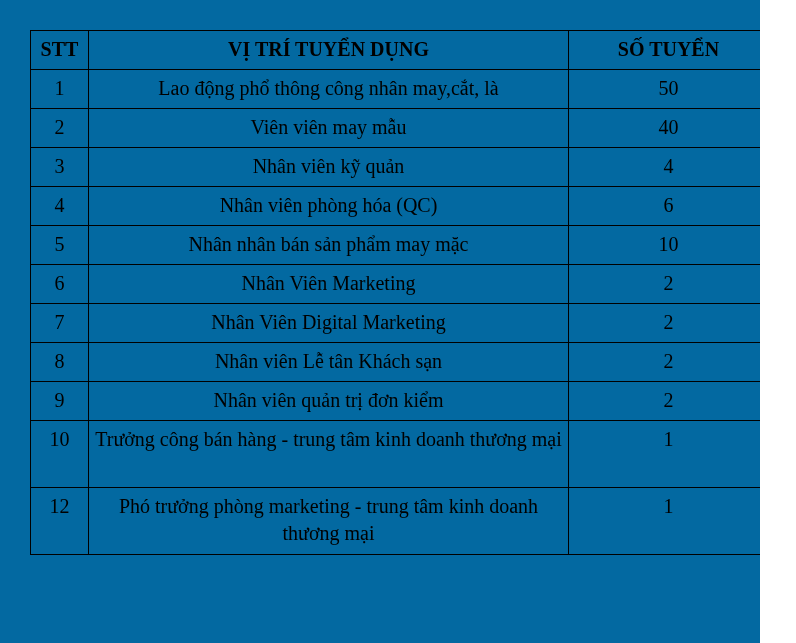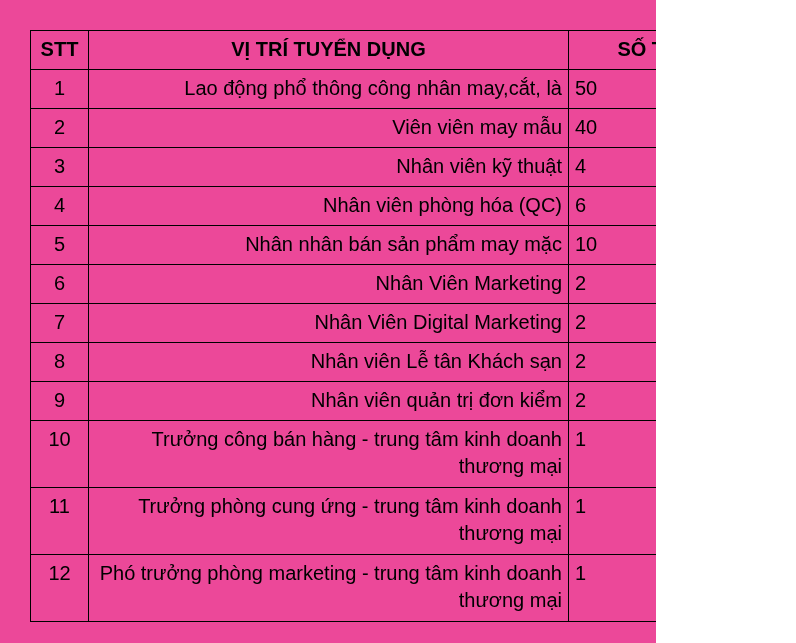--- a/index.html
+++ b/index.html
@@ -2,24 +2,24 @@
 <html><head>
 <meta charset="utf-8">
 <style>
   html, body {
     margin: 0;
     padding: 0;
     background: #ffffff;
   }
   .page {
     position: relative;
-    width: 656px;
+    width: 760px;
     height: 643px;
-    background: #ec4899;
-    font-family: Liberation Sans, sans-serif;
+    background: #0369a1;
+    font-family: Liberation Serif, serif;
     color: #000000;
     overflow: hidden;
   }
   table.recruit {
     position: absolute;
     left: 30px;
     top: 30px;
     width: 738px;
     border-collapse: collapse;
     table-layout: fixed;
@@ -37,22 +37,22 @@
   col.c-pos { width: 480px; }
   col.c-qty { width: 200px; }
   tr.h-single { height: 39px; }
   tr.h-double { height: 67px; }
   th.hdr {
     font-weight: bold;
     text-align: center;
     font-size: 20px;
   }
   td.cell-stt { text-align: center; }
-  td.cell-pos { text-align: right; padding-left: 8px; padding-right: 10px; }
-  td.cell-qty { }
+  td.cell-pos { text-align: center; padding-left: 8px; padding-right: 10px; }
+  td.cell-qty { text-align: center; }
 </style>
 </head>
 <body>
 
 <div class="page">
   <table class="recruit">
     <colgroup>
       <col class="c-stt">
       <col class="c-pos">
       <col class="c-qty">
@@ -70,21 +70,21 @@
         <td class="cell-pos">Lao động phổ thông công nhân may,cắt, là</td>
         <td class="cell-qty">50</td>
       </tr>
       <tr class="h-single">
         <td class="cell-stt">2</td>
         <td class="cell-pos">Viên viên may mẫu</td>
         <td class="cell-qty">40</td>
       </tr>
       <tr class="h-single">
         <td class="cell-stt">3</td>
-        <td class="cell-pos">Nhân viên kỹ thuật</td>
+        <td class="cell-pos">Nhân viên kỹ quản</td>
         <td class="cell-qty">4</td>
       </tr>
       <tr class="h-single">
         <td class="cell-stt">4</td>
         <td class="cell-pos">Nhân viên phòng hóa (QC)</td>
         <td class="cell-qty">6</td>
       </tr>
       <tr class="h-single">
         <td class="cell-stt">5</td>
         <td class="cell-pos">Nhân nhân bán sản phẩm may mặc</td>
@@ -109,24 +109,19 @@
         <td class="cell-stt">9</td>
         <td class="cell-pos">Nhân viên quản trị đơn kiểm</td>
         <td class="cell-qty">2</td>
       </tr>
       <tr class="h-double">
         <td class="cell-stt">10</td>
         <td class="cell-pos">Trưởng công bán hàng - trung tâm kinh doanh thương mại</td>
         <td class="cell-qty">1</td>
       </tr>
       <tr class="h-double">
-        <td class="cell-stt">11</td>
-        <td class="cell-pos">Trưởng phòng cung ứng - trung tâm kinh doanh thương mại</td>
-        <td class="cell-qty">1</td>
-      </tr>
-      <tr class="h-double">
         <td class="cell-stt">12</td>
         <td class="cell-pos">Phó trưởng phòng marketing - trung tâm kinh doanh thương mại</td>
         <td class="cell-qty">1</td>
       </tr>
     </tbody>
   </table>
 </div>
 
 </body></html>

